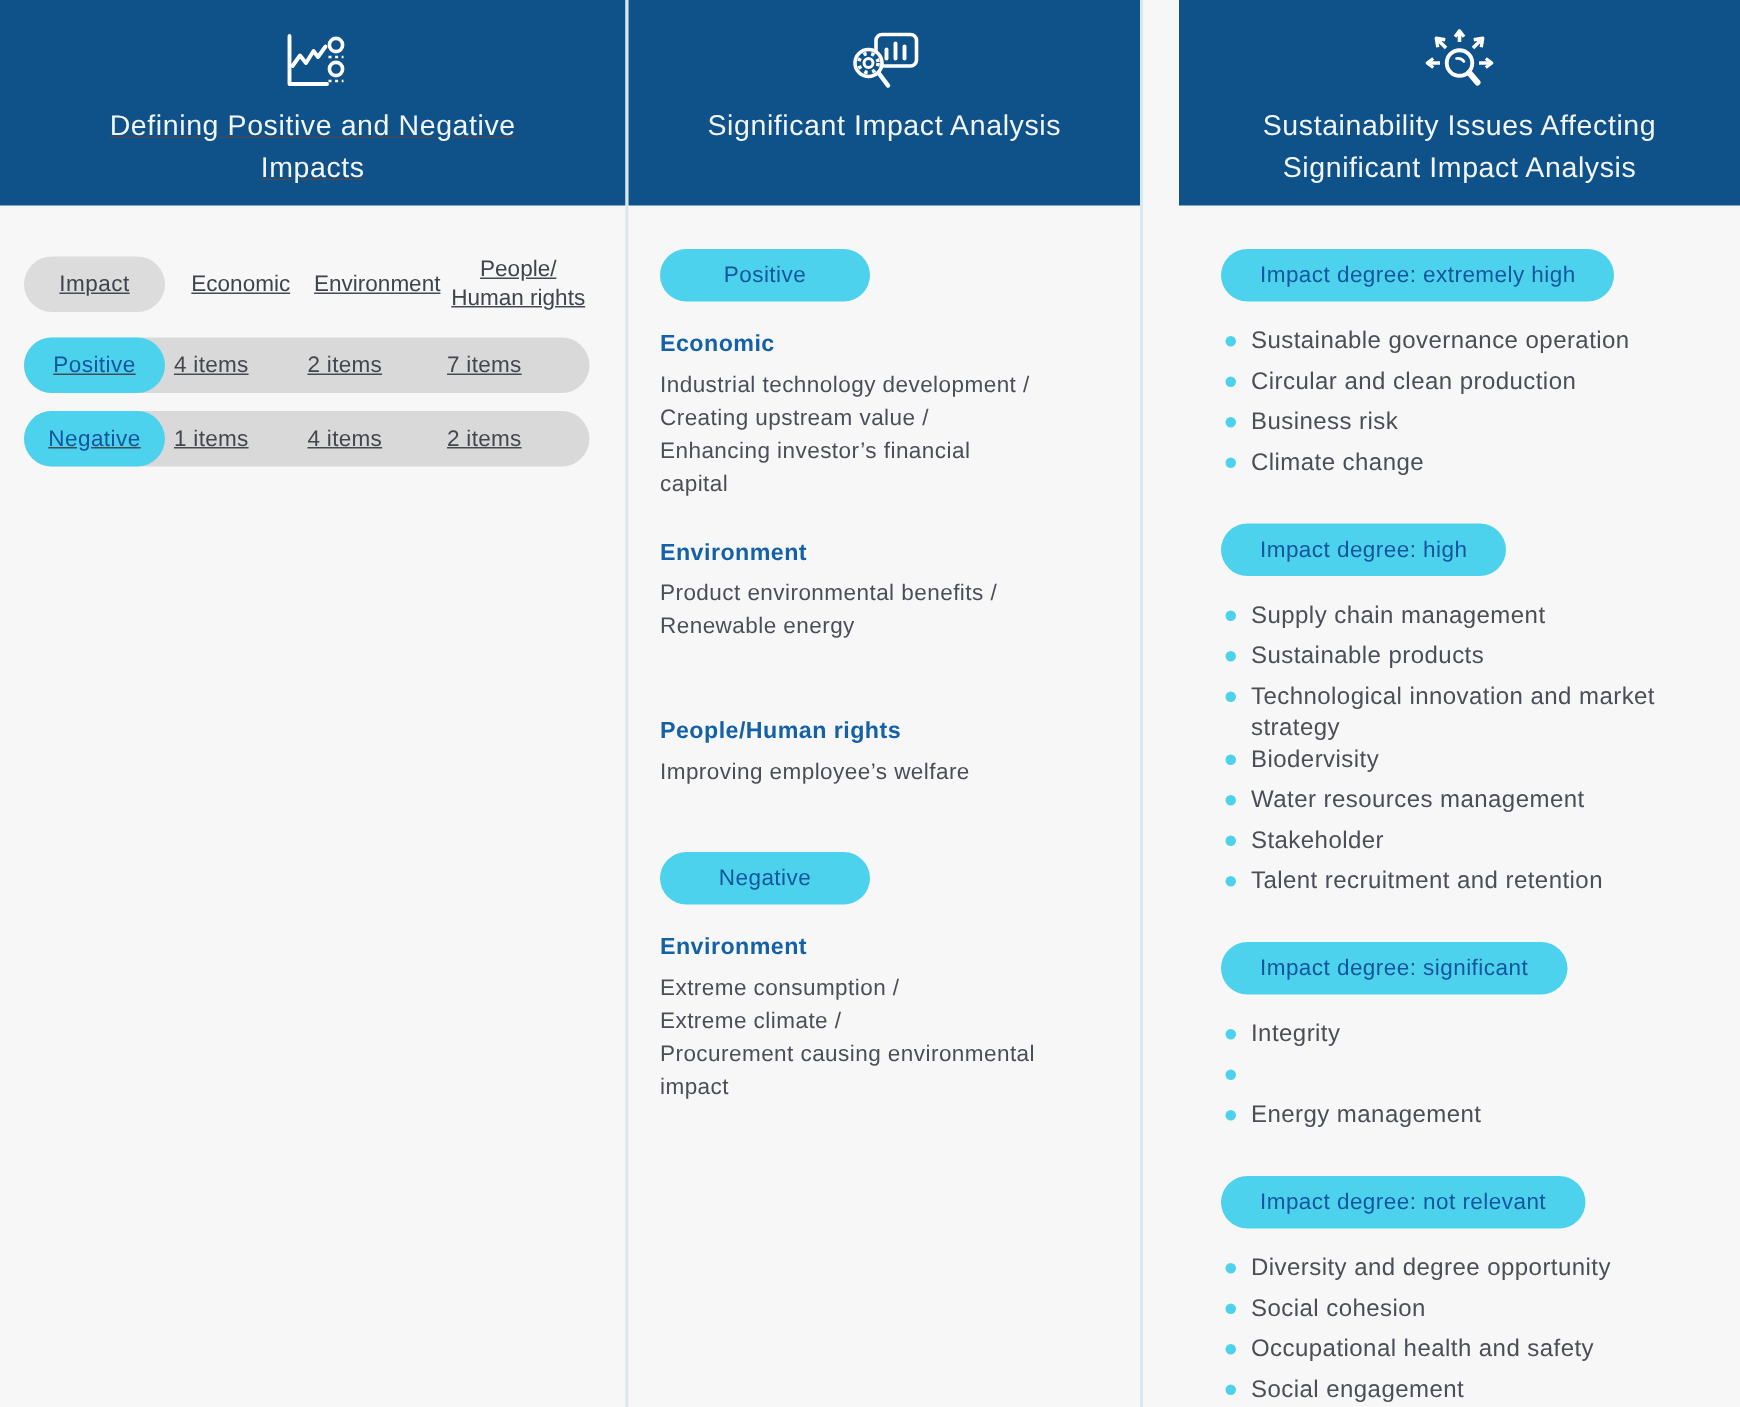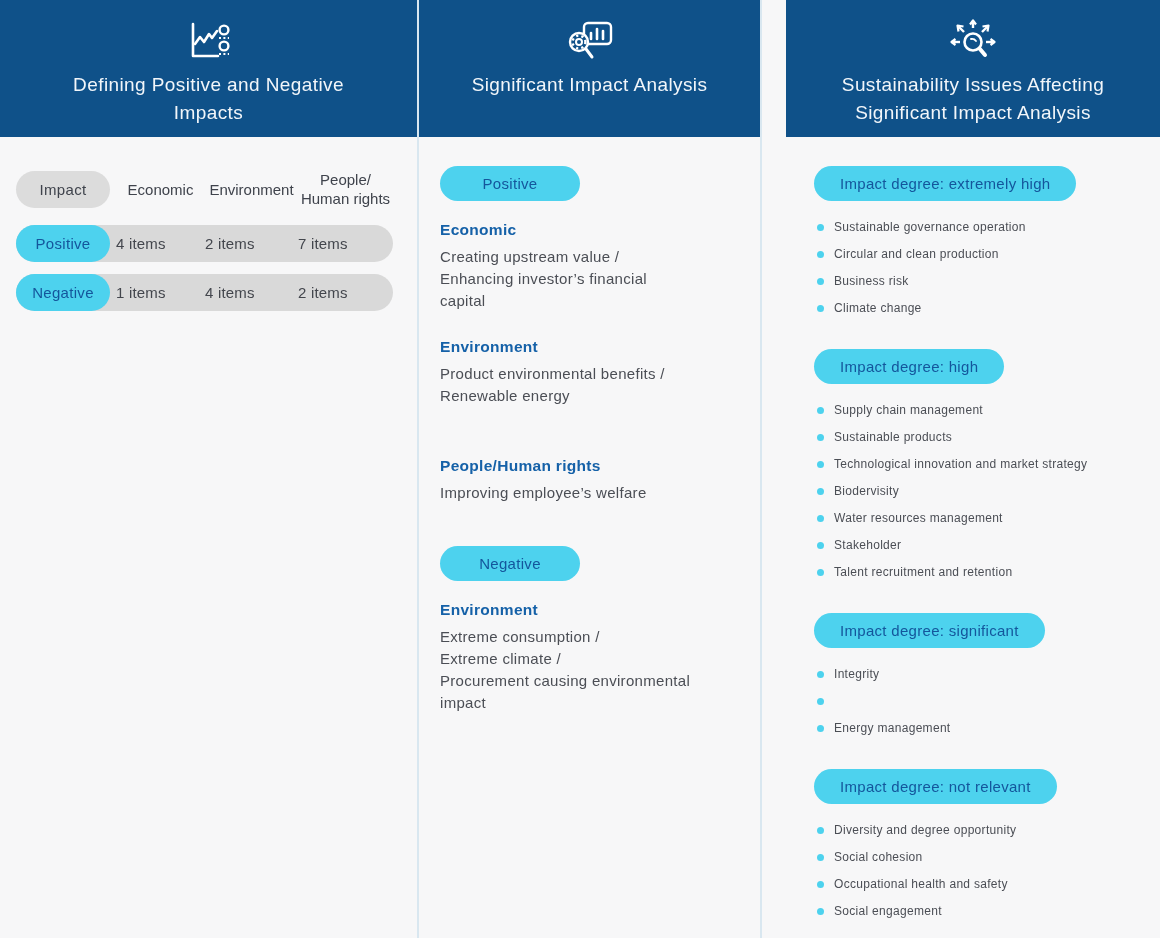--- a/index.html
+++ b/index.html
@@ -14,21 +14,21 @@
     display: flex;
     width: 1160px;
     height: 938px;
   }
   .divider {
     width: 2px;
     background: #d9e7f0;
     flex: 0 0 2px;
   }
   .col { height: 100%; background: #f7f7f8; }
-  .col-1 { width: 417px; }
+  .col-1 { width: 417px; text-decoration: underline; }
   .col-2 { width: 341px; }
   .col-3 { width: 398px; padding-left: 24px; }
 
   
   .panel-header {
     height: 137px;
     background: #0f5189;
     color: #fff;
     text-align: center;
     padding-top: 18px;
@@ -100,21 +100,21 @@
   .impact-section .badge { margin-bottom: 16px; }
   .bullet-list { list-style: none; padding-left: 3px; }
   .bullet-item { display: flex; align-items: flex-start; min-height: 27px; }
   .bullet-dot {
     flex: 0 0 7px;
     width: 7px; height: 7px;
     border-radius: 50%;
     background: #4dd2ee;
     margin: 7px 10px 0 0;
   }
-  .bullet-text { font-size: 12px; line-height: 21px; color: #4b4e55; letter-spacing: 0.3px; }
+  .bullet-text { font-size: 16px; line-height: 21px; color: #4b4e55; letter-spacing: 0.3px; }
 </style>
 </head>
 <body>
 
 <div class="board">
 
   <div class="col col-1">
     <div class="panel-header">
       <div class="panel-icon">
         <svg width="48" height="42" viewBox="0 0 48 42" fill="none">
@@ -173,20 +173,21 @@
       <div class="panel-title">
         <div>Significant Impact Analysis</div>
       </div>
     </div>
 
     <div class="mid-content">
       <span class="badge mid-badge">Positive</span>
 
       <div class="mid-section">
         <div class="mid-heading">Economic</div>
+        <div class="mid-line">Industrial technology development /</div>
         <div class="mid-line">Creating upstream value /</div>
         <div class="mid-line">Enhancing investor’s financial</div>
         <div class="mid-line">capital</div>
       </div>
 
       <div class="mid-section gap-lg">
         <div class="mid-heading">Environment</div>
         <div class="mid-line">Product environmental benefits /</div>
         <div class="mid-line">Renewable energy</div>
       </div>

